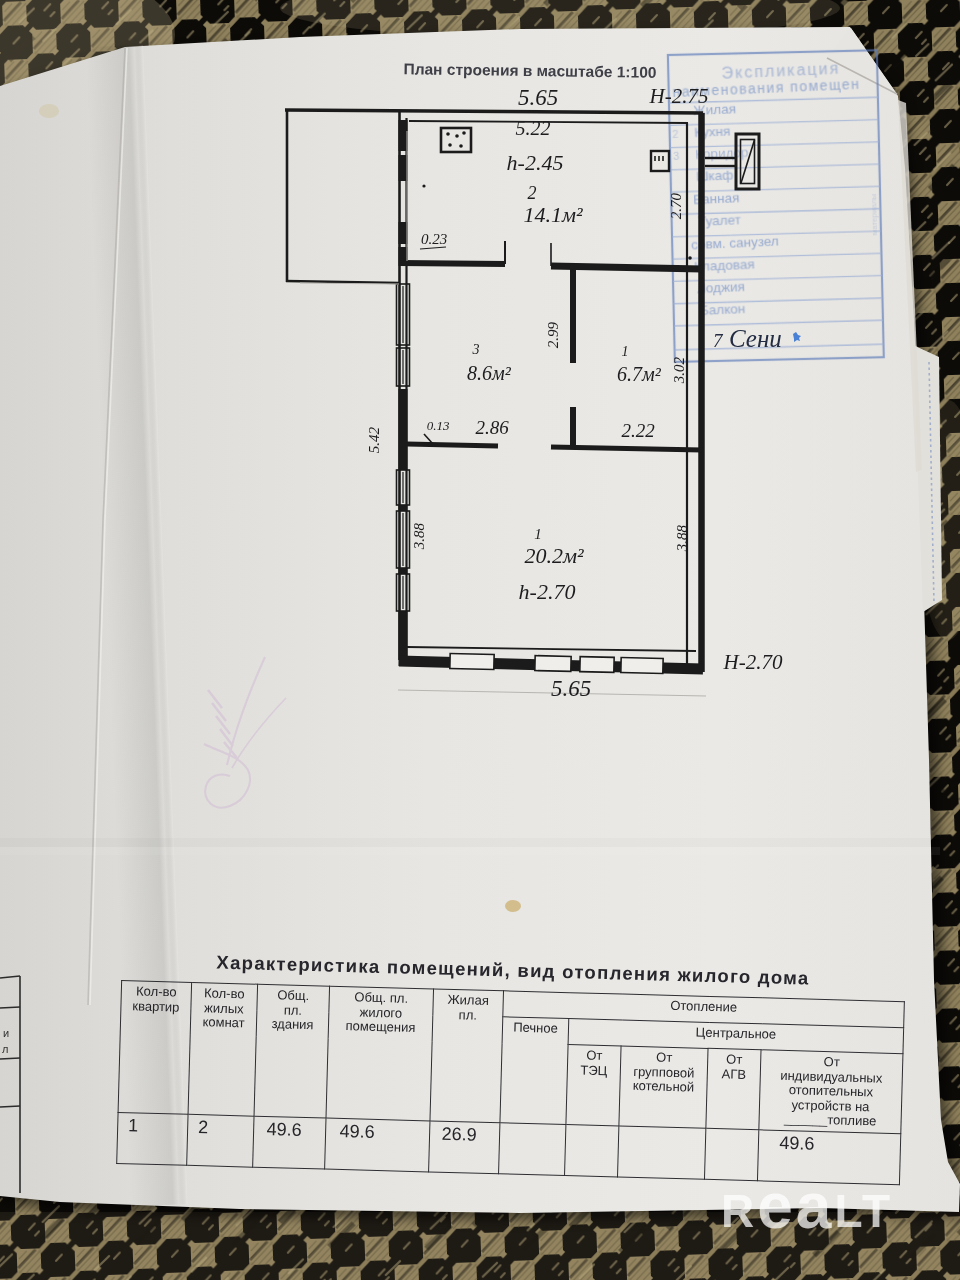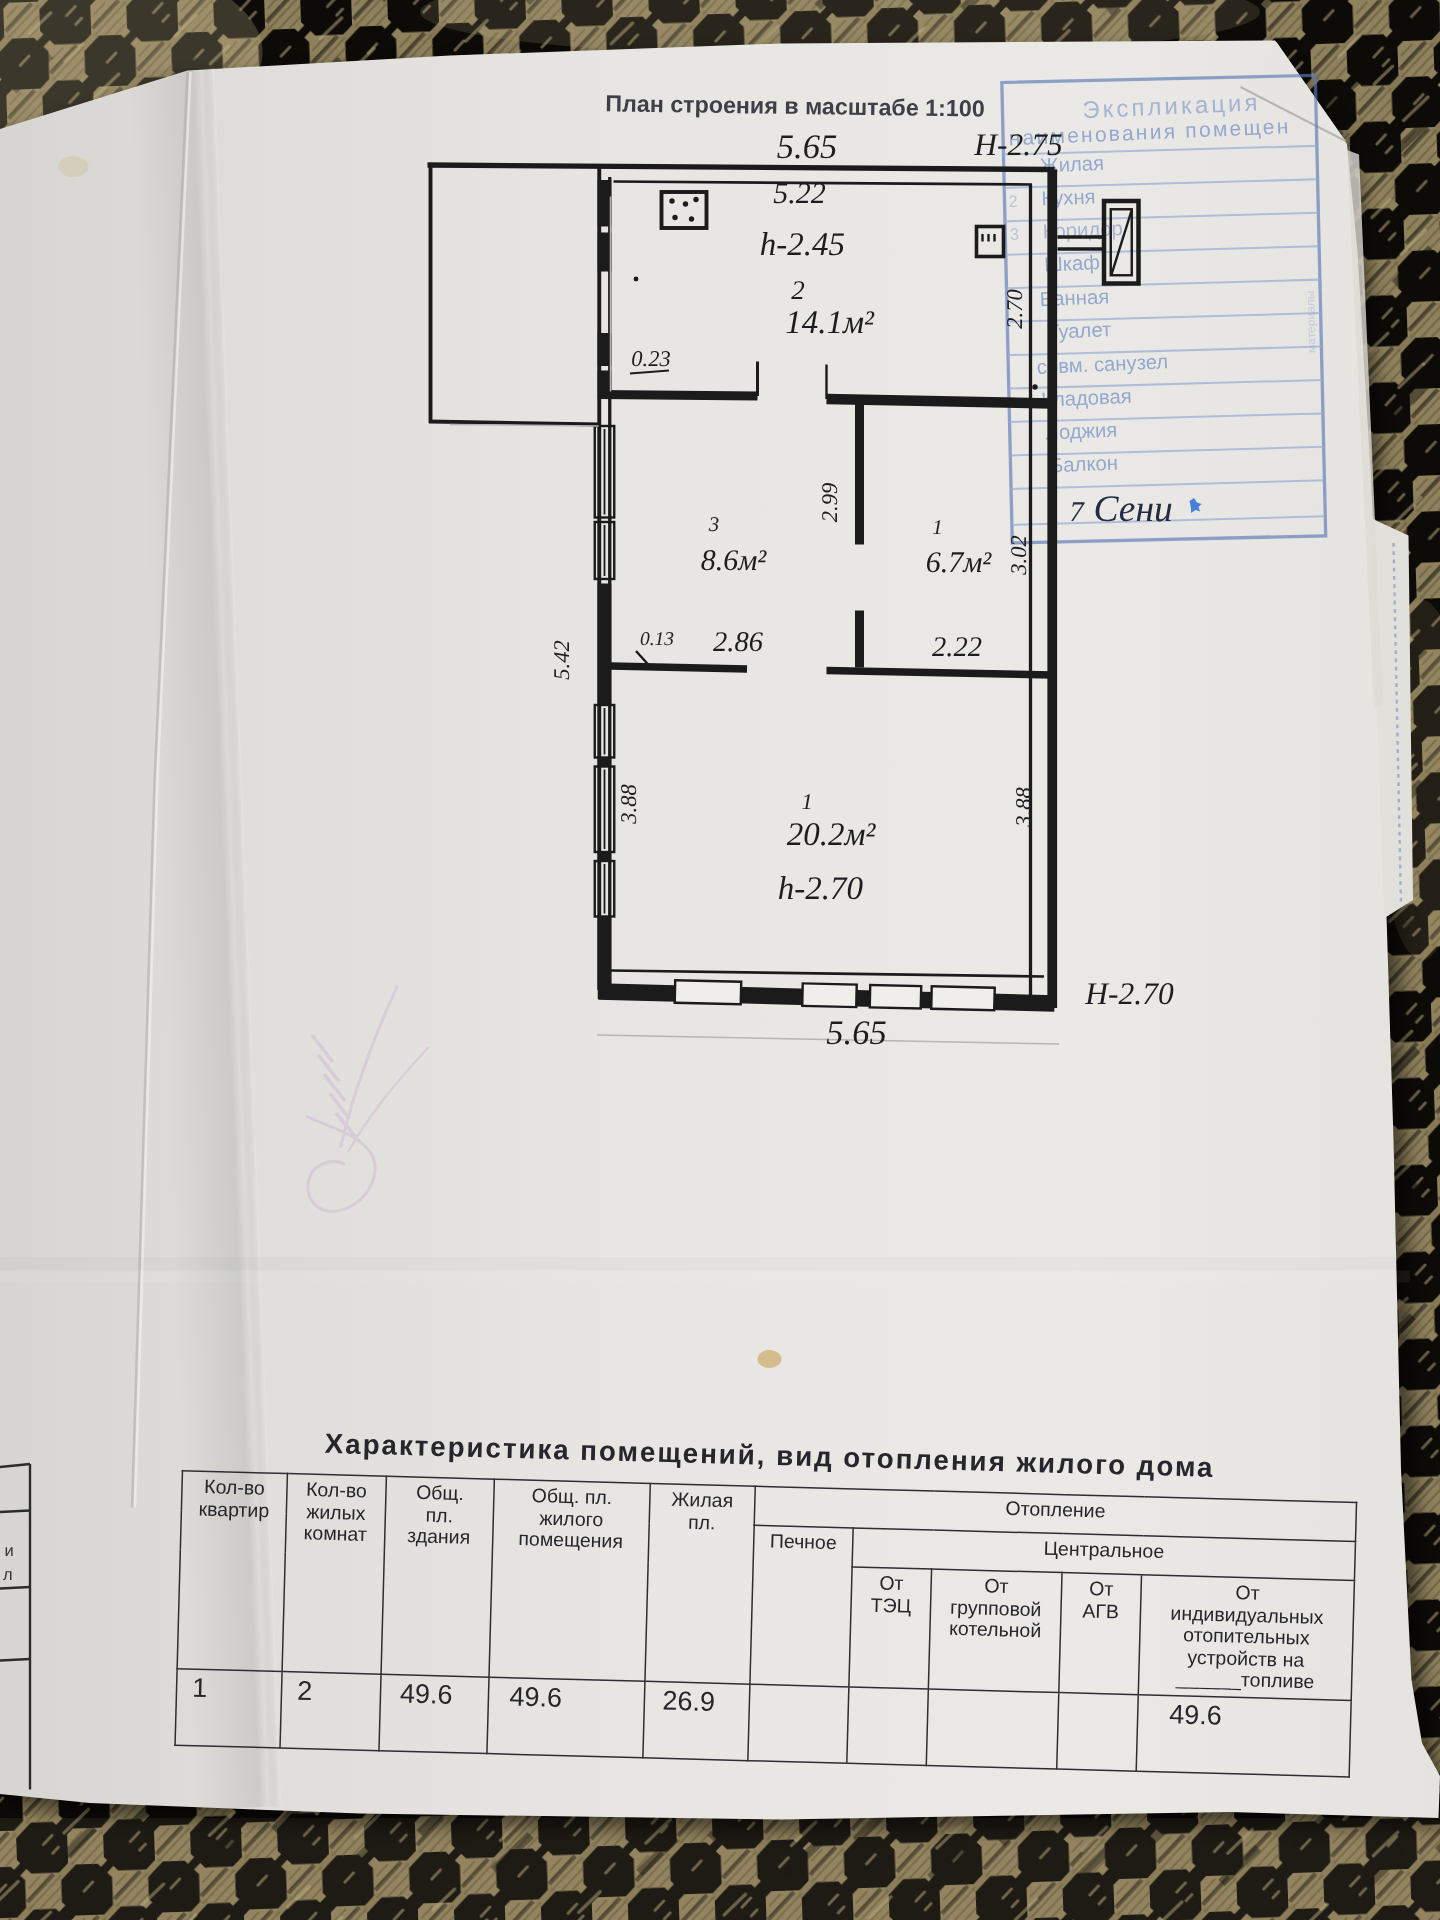--- a/index.html
+++ b/index.html
@@ -361,13 +361,14 @@
 <td class="dt"></td>
 <td class="dt"></td>
 <td class="dt"></td>
 <td class="dt"></td>
 <td class="dt" style="padding-right:66px">49.6</td>
 </tr>
 </tbody>
       </table>
 </div>
 
+<div class="wm"><span class="cp">R</span><span class="xx">e</span><span class="xx">a</span><span class="cp">L</span><span class="cp">T</span></div>
 </div>
 
 </body></html>

